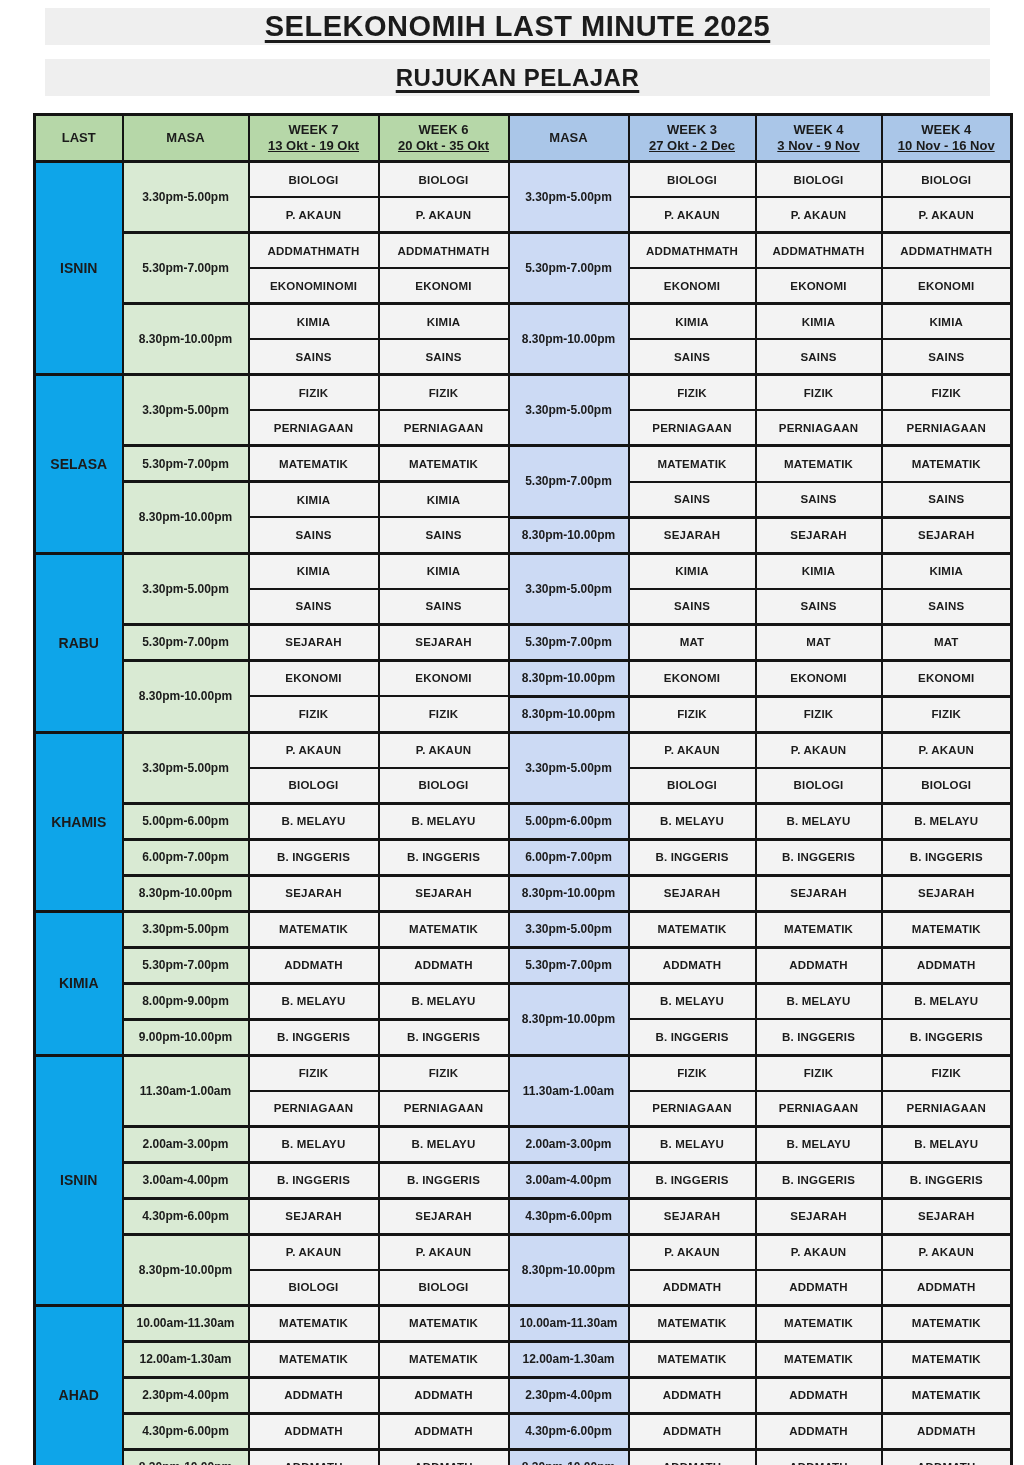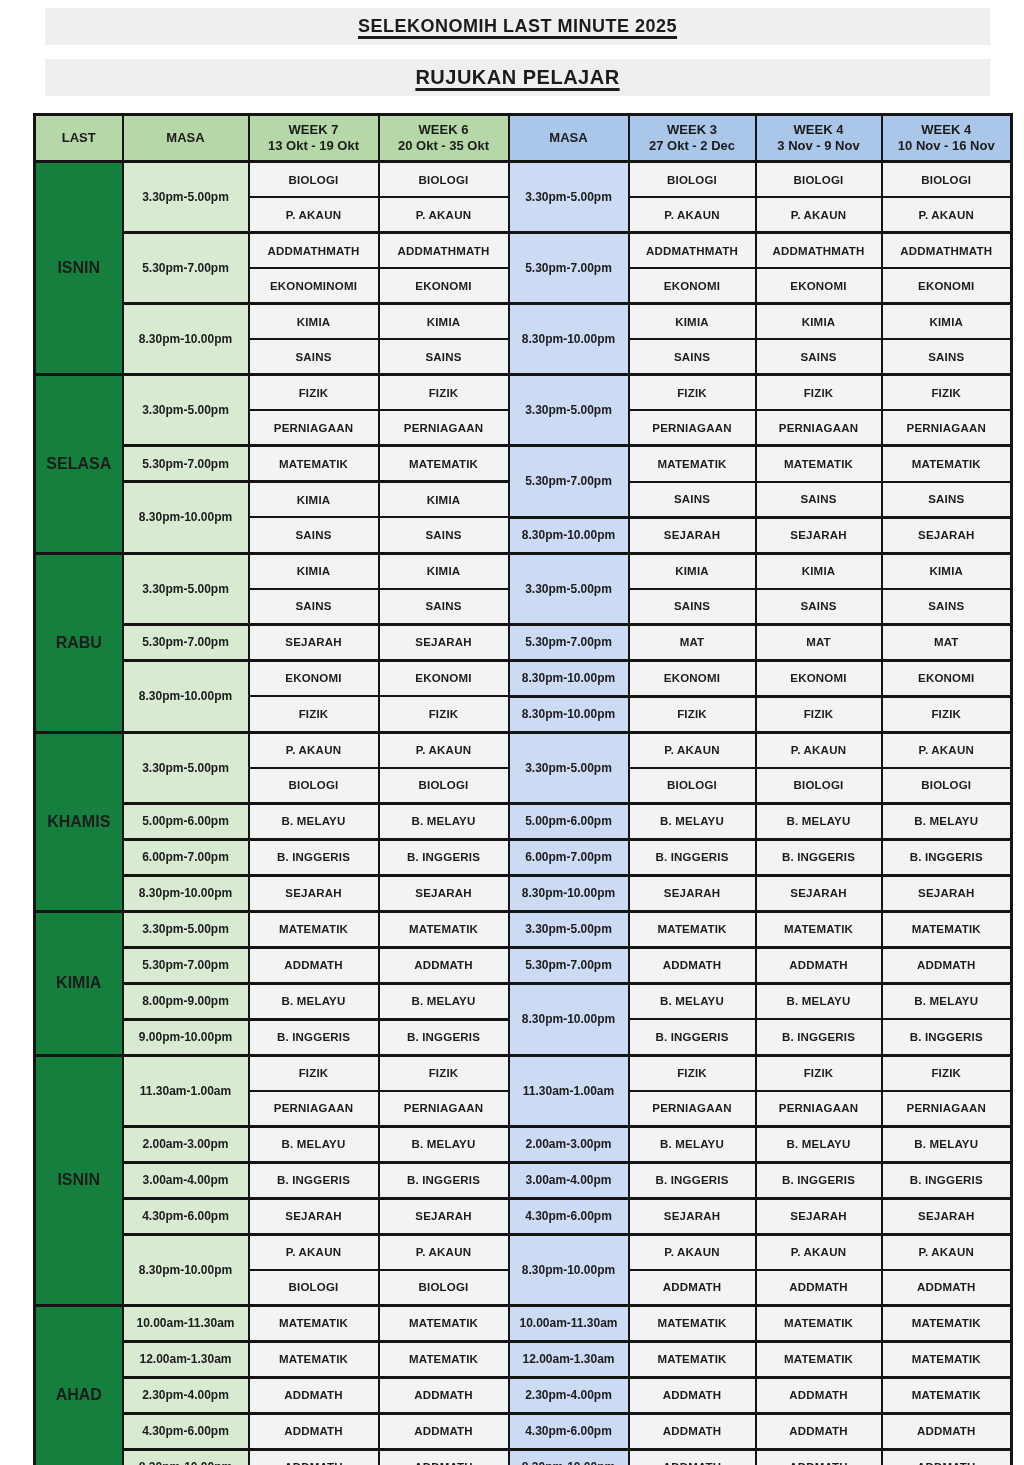--- a/index.html
+++ b/index.html
@@ -1,36 +1,36 @@
 <!DOCTYPE html>
 <html><head>
 <meta charset="utf-8">
 <style>
   html,body{margin:0;padding:0;background:#ffffff;}
   body{width:1024px;height:1465px;font-family:"Liberation Sans",sans-serif;color:#1b1b1b;-webkit-font-smoothing:antialiased;}
   .title-band{background:#efefef;margin:0 34px 0 45px;height:37px;display:flex;align-items:center;justify-content:center;}
   .band1{margin-top:8px;}
   .band2{margin-top:14px;}
-  .main-title{font-size:18px;font-weight:bold;letter-spacing:.5px;text-decoration:underline;text-decoration-thickness:2.5px;text-underline-offset:4px;}
-  .sub-title{font-size:20px;font-weight:bold;letter-spacing:.5px;text-decoration:underline;text-decoration-thickness:2.5px;text-underline-offset:4px;}
+  .main-title{font-size:29px;font-weight:bold;letter-spacing:.5px;text-decoration:underline;text-decoration-thickness:2.5px;text-underline-offset:4px;}
+  .sub-title{font-size:24px;font-weight:bold;letter-spacing:.5px;text-decoration:underline;text-decoration-thickness:2.5px;text-underline-offset:4px;}
   table{border-collapse:collapse;margin:17px 0 0 33px;table-layout:fixed;width:977px;}
   col.c-hari{width:88px;} col.c-masal{width:126px;} col.c-w1{width:130px;} col.c-w2{width:130px;}
   col.c-masar{width:120px;} col.c-w3{width:127px;} col.c-w4{width:126px;} col.c-w5{width:130px;}
   th,td{border:2px solid #141414;text-align:center;vertical-align:middle;padding:0 2px;overflow:hidden;}
   table{border:3px solid #141414;}
   thead th{height:44px;font-size:13px;font-weight:bold;line-height:1.25;}
   tbody td{height:33px;font-size:11.5px;font-weight:bold;}
   .hdr-green{background:#b6d7a8;}
   .hdr-blue{background:#aac6e8;}
-  .day{background:#15803d;font-size:16px;}
+  .day{background:#0ea5e9;font-size:14px;}
   .time-left{background:#d9ead3;font-size:12px;}
   .time-right{background:#ccdaf4;font-size:12px;}
   .subj{background:#f3f3f3;font-size:11.5px;letter-spacing:.2px;}
   .tk{border-top-width:3px;}
-  .wk-range{font-weight:bold;}
+  .wk-range{font-weight:bold;text-decoration:underline;}
 </style>
 </head>
 <body>
 
 <div class="title-band band1">
   <span class="main-title">SELEKONOMIH LAST MINUTE 2025</span>
 </div>
 <div class="title-band band2">
   <span class="sub-title">RUJUKAN PELAJAR</span>
 </div>

